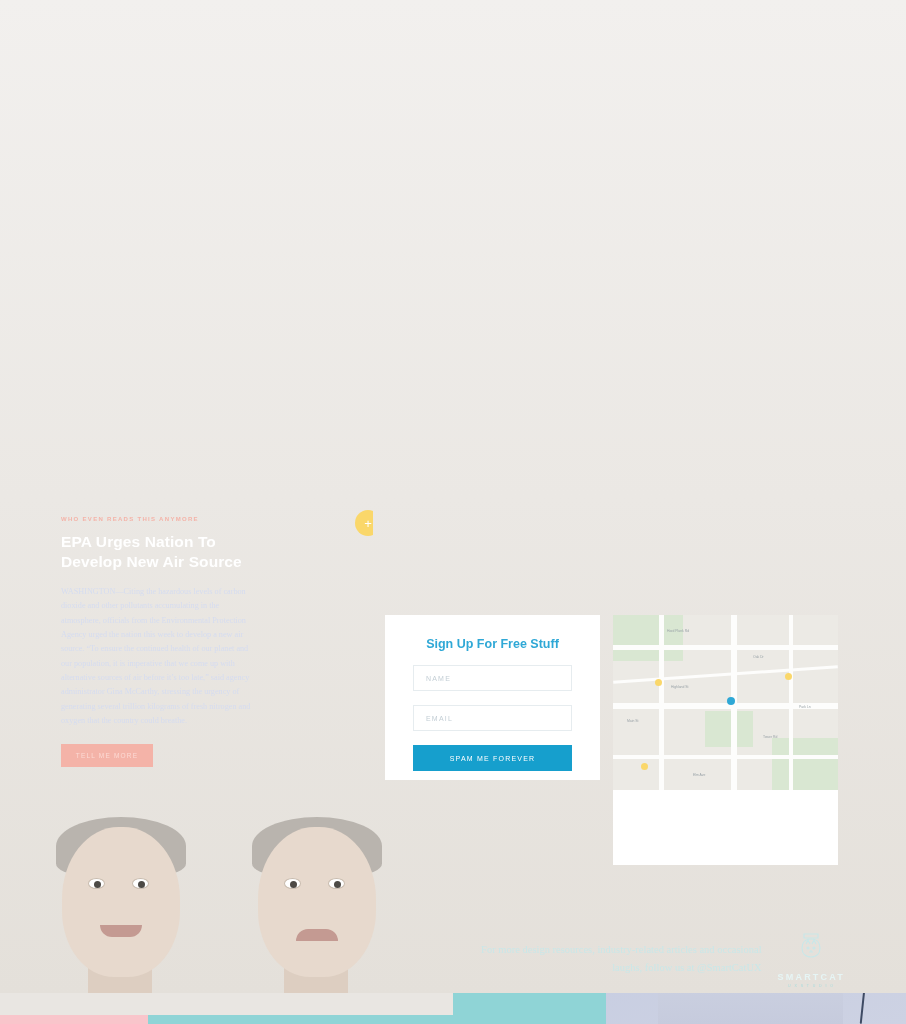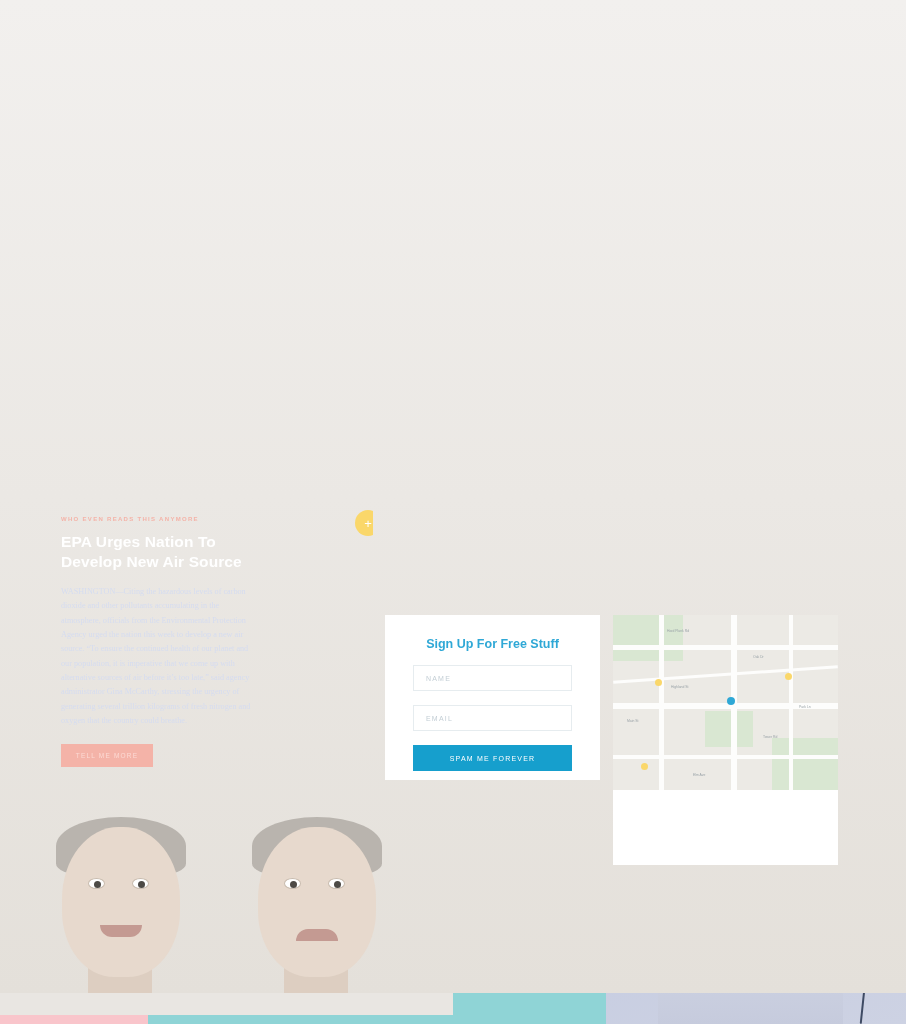--- a/index.html
+++ b/index.html
@@ -481,15 +481,28 @@
       <div class="mp-lbl" style="left:58px;top:70px">Highland St</div>
       <div class="mp-lbl" style="left:140px;top:40px">Oak Dr</div>
       <div class="mp-lbl" style="left:14px;top:104px">Main St</div>
       <div class="mp-lbl" style="left:150px;top:120px">Tower Rd</div>
       <div class="mp-lbl" style="left:80px;top:158px">Elm Ave</div>
       <div class="mp-lbl" style="left:186px;top:90px">Park Ln</div>
     </div>
   </div>
 
   <div id="footer">
+    <div class="f-text">For more design resources, industry-related articles and occasional laughs, follow us at @SmartCatUX</div>
+    <div class="f-logo">
+      <svg viewBox="0 0 34 36">
+        <path d="M10 4h14v4H10z"></path>
+        <path d="M17 9c6 0 9 4 9 9s-3 9-9 9-9-4-9-9 3-9 9-9z"></path>
+        <path d="M12 14l2-4 2 4M22 14l-2-4-2 4"></path>
+        <circle cx="14" cy="18" r="1"></circle>
+          <circle cx="20" cy="18" r="1"></circle>
+        <path d="M15 22h4M17 20v2"></path>
+      </svg>
+      <div class="f-brand">SMARTCAT</div>
+      <div class="f-sub">U X  S T U D I O</div>
+    </div>
   </div>
 
 </div>
 
 </body></html>

